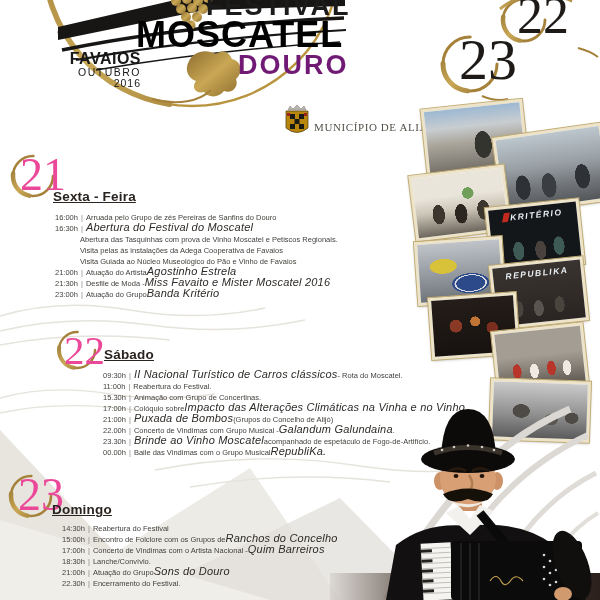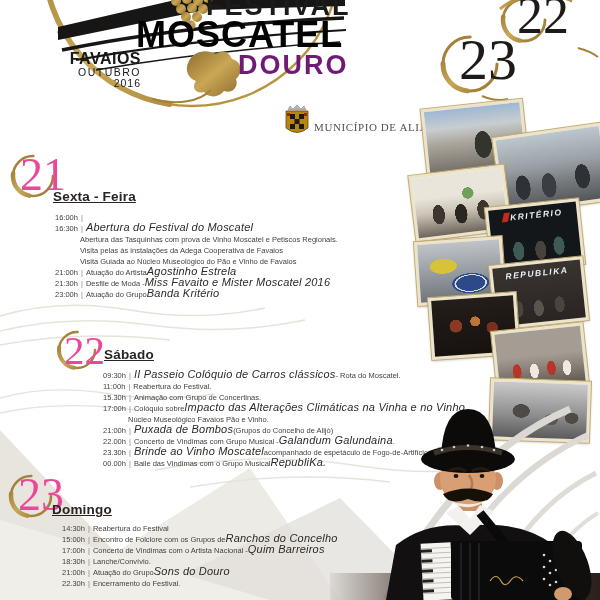--- a/index.html
+++ b/index.html
@@ -231,20 +231,21 @@
     </svg>
     <span class="muni-name">MUNICÍPIO DE ALIJÓ</span>
   </div>
 
   <div class="day-num num-21">21</div>
   <div class="day-name name-21">Sexta - Feira</div>
   <div class="events events-21">
       <div class="ev">
         <span class="t">16:00h</span>
         <span class="sep">|</span>
+        <span>Arruada pelo Grupo de zés Pereiras de Sanfins do Douro</span>
       </div>
       <div class="ev">
         <span class="t">16:30h</span>
         <span class="sep">|</span>
         <span class="hl">Abertura do Festival do Moscatel</span>
       </div>
       <div class="ev sub">Abertura das Tasquinhas com prova de Vinho Moscatel e Petiscos Regionais.</div>
       <div class="ev sub">Visita pelas às instalações da Adega Cooperativa de Favaios</div>
       <div class="ev sub">Visita Guiada ao Núcleo Museológico do Pão e Vinho de Favaios</div>
       <div class="ev">
@@ -266,40 +267,39 @@
         <span class="hl">Banda Kritério</span>
       </div>
     </div>
 
   <div class="day-num num-22">22</div>
   <div class="day-name name-22">Sábado</div>
   <div class="events events-22">
       <div class="ev">
         <span class="t">09:30h</span>
         <span class="sep">|</span>
-        <span class="hl">II Passeio Colóquio de Carros clássicos</span>
+        <span class="hl">II Nacional Turístico de Carros clássicos</span>
         <span> - Rota do Moscatel.</span>
       </div>
       <div class="ev">
         <span class="t">11:00h</span>
         <span class="sep">|</span>
         <span>Reabertura do Festival.</span>
       </div>
       <div class="ev">
         <span class="t">15.30h</span>
         <span class="sep">|</span>
         <span>Animação com Grupo de Concertinas.</span>
       </div>
       <div class="ev">
         <span class="t">17:00h</span>
         <span class="sep">|</span>
         <span>Colóquio sobre </span>
         <span class="hl">Impacto das Alterações Climáticas na Vinha e no Vinho</span>
       </div>
-      <div class="ev sub">Núcleo Museológico Favaios Pão e Vinho.</div>
       <div class="ev">
         <span class="t">21:00h</span>
         <span class="sep">|</span>
         <span class="hl">Puxada de Bombos</span>
         <span> (Grupos do Concelho de Alijó)</span>
       </div>
       <div class="ev">
         <span class="t">22.00h</span>
         <span class="sep">|</span>
         <span>Concerto de Vindimas com Grupo Musical - </span>

